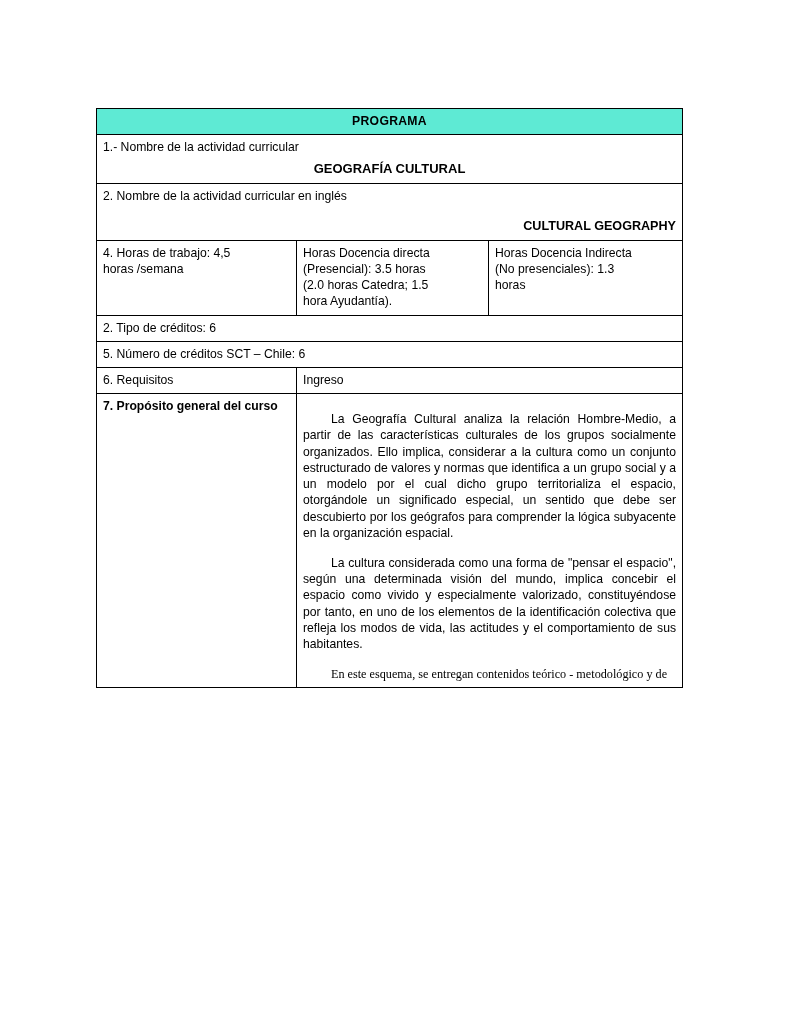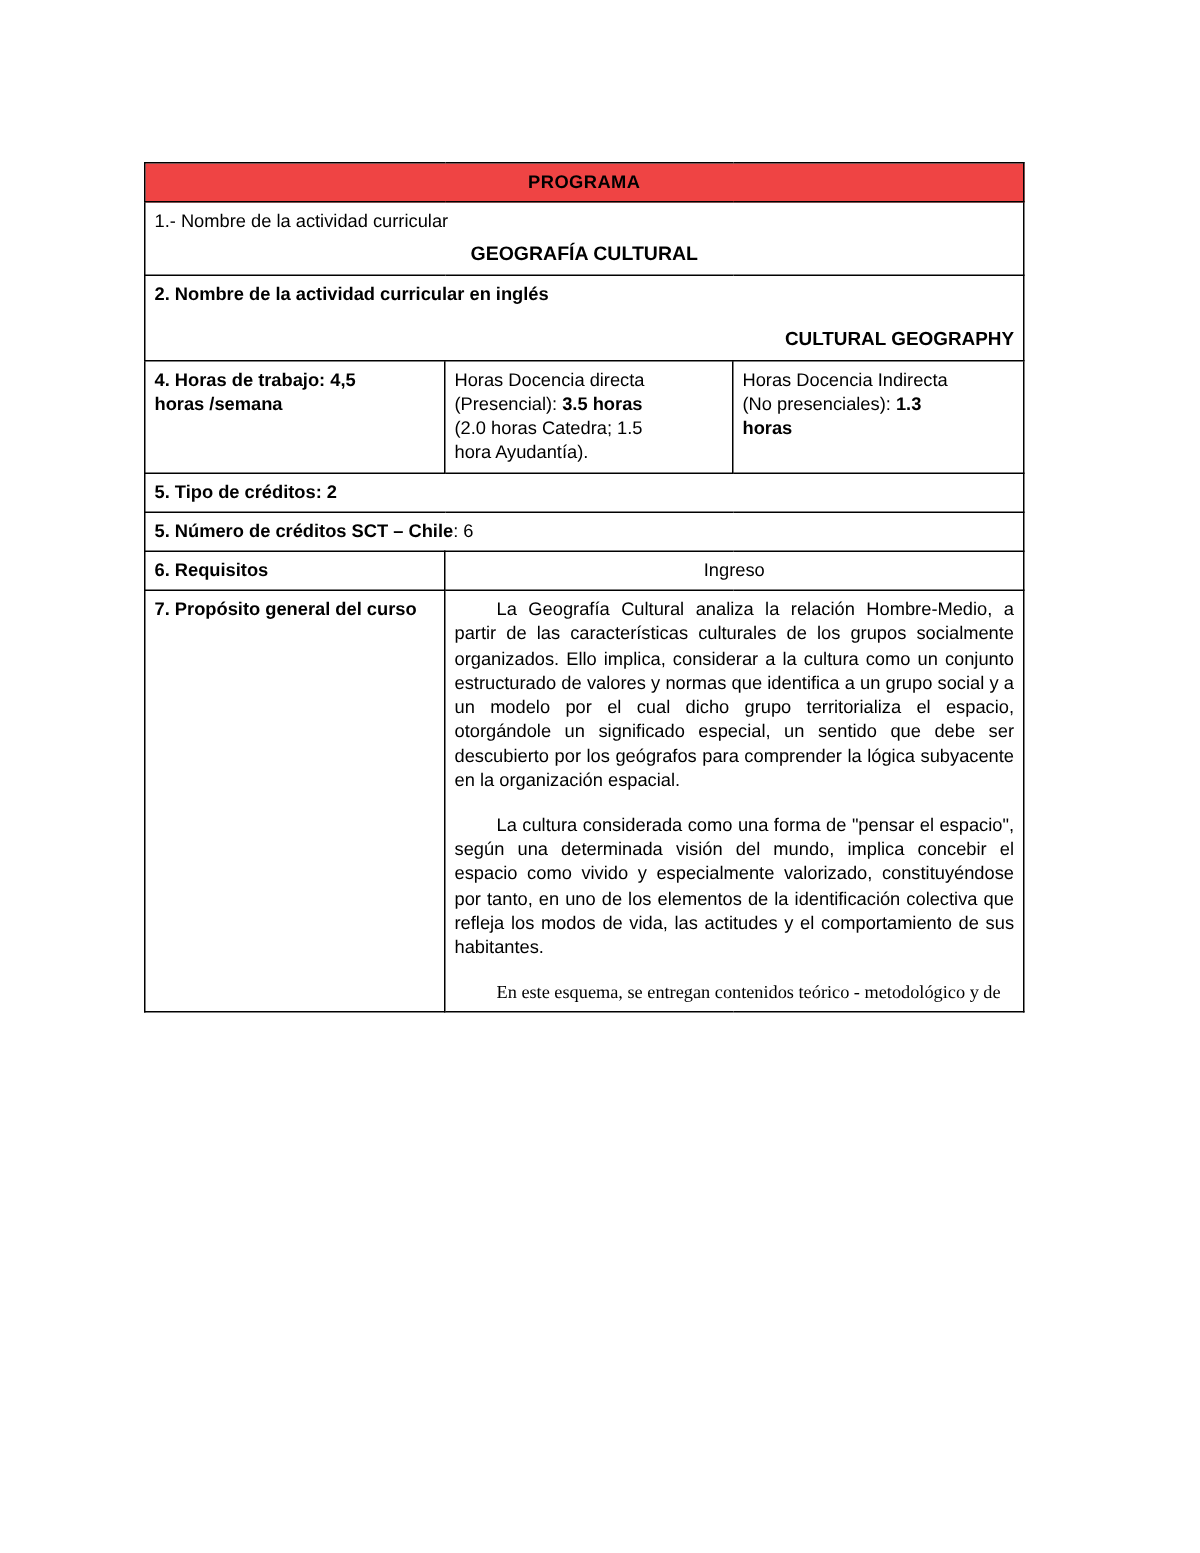--- a/index.html
+++ b/index.html
@@ -27,29 +27,29 @@
     table-layout: fixed;
   }
   table.program td {
     border: 1px solid #000000;
     vertical-align: top;
     padding: 4px 6px 5px 6px;
     font-size: 12.2px;
     line-height: 1.33;
   }
   .hdr-row td {
-    background: #ef4444;
+    background: #5eead4;
     text-align: center;
     font-weight: bold;
     font-size: 13.2px;
     padding-top: 12px;
     padding-bottom: 13px;
     letter-spacing: 0.3px;
   }
-  .bold { font-weight: bold; }
+  .bold { font-weight: normal; }
   .line-1 { display: block; }
   .title-center {
     display: block;
     text-align: center;
     font-weight: bold;
     font-size: 13px;
     margin-top: 5px;
   }
   .title-center-sm {
     display: block;
@@ -72,33 +72,33 @@
     font-size: 12.2px;
     line-height: 1.35;
   }
   .justified {
     text-align: justify;
     text-justify: inter-word;
     font-size: 12.3px;
     line-height: 1.47;
   }
   .justified p {
-    margin: 0 0 14px 0;
+    margin: 13px 0 14px 0;
     text-indent: 28px;
   }
   .justified p:last-child {
     margin-bottom: 0;
     font-family: Liberation Serif, serif;
   }
   .purpose-left {
     font-weight: bold;
     font-size: 12.4px;
   }
   .req-right {
-    text-align: center;
+    text-align: left;
     font-size: 12.3px;
   }
   .pad-sm { padding-top: 6px; padding-bottom: 7px; margin-top: 48px; }
 </style>
 </head>
 <body>
 
 <div class="page">
   <table class="program">
     <colgroup>
@@ -138,21 +138,21 @@
           <span class="line-1">hora Ayudantía).</span>
         </td>
         <td class="hours-cell">
           <span class="line-1">Horas Docencia Indirecta</span>
           <span class="line-1"><span>(No presenciales): </span><span class="bold">1.3</span></span>
           <span class="line-1 bold">horas</span>
         </td>
       </tr>
 
       <tr>
-        <td colspan="3" class="nm bold">5. Tipo de créditos: 2</td>
+        <td colspan="3" class="nm bold">2. Tipo de créditos: 6</td>
       </tr>
 
       <tr>
         <td colspan="3" class="nm"><span class="bold">5. Número de créditos SCT – Chile</span><span>: 6</span></td>
       </tr>
 
       <tr>
         <td class="nm bold">6. Requisitos</td>
         <td colspan="2" class="req-right">Ingreso</td>
       </tr>

